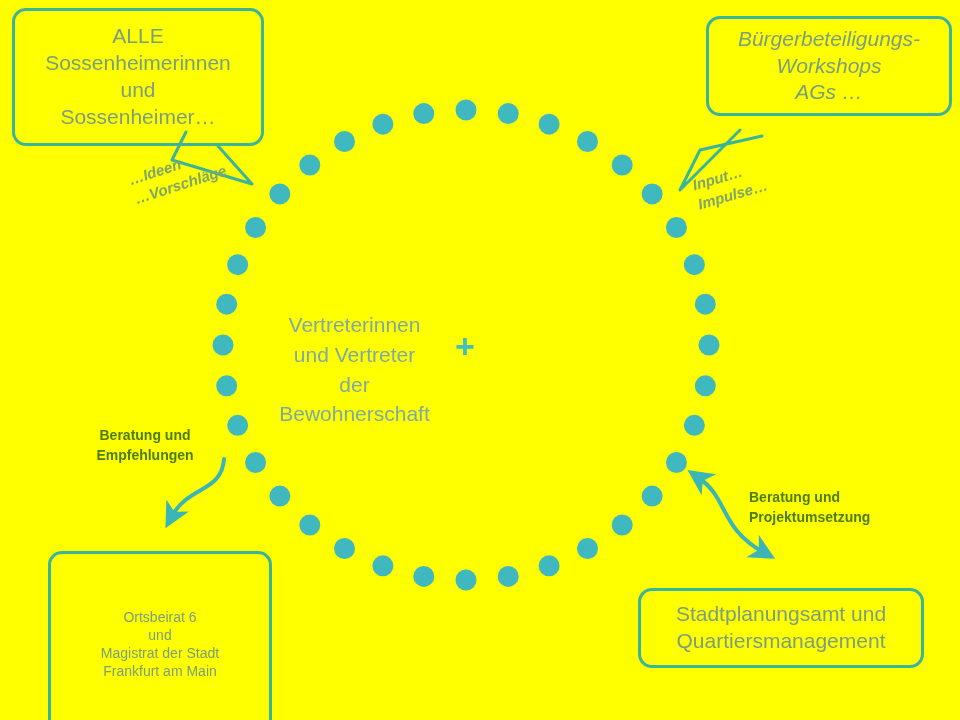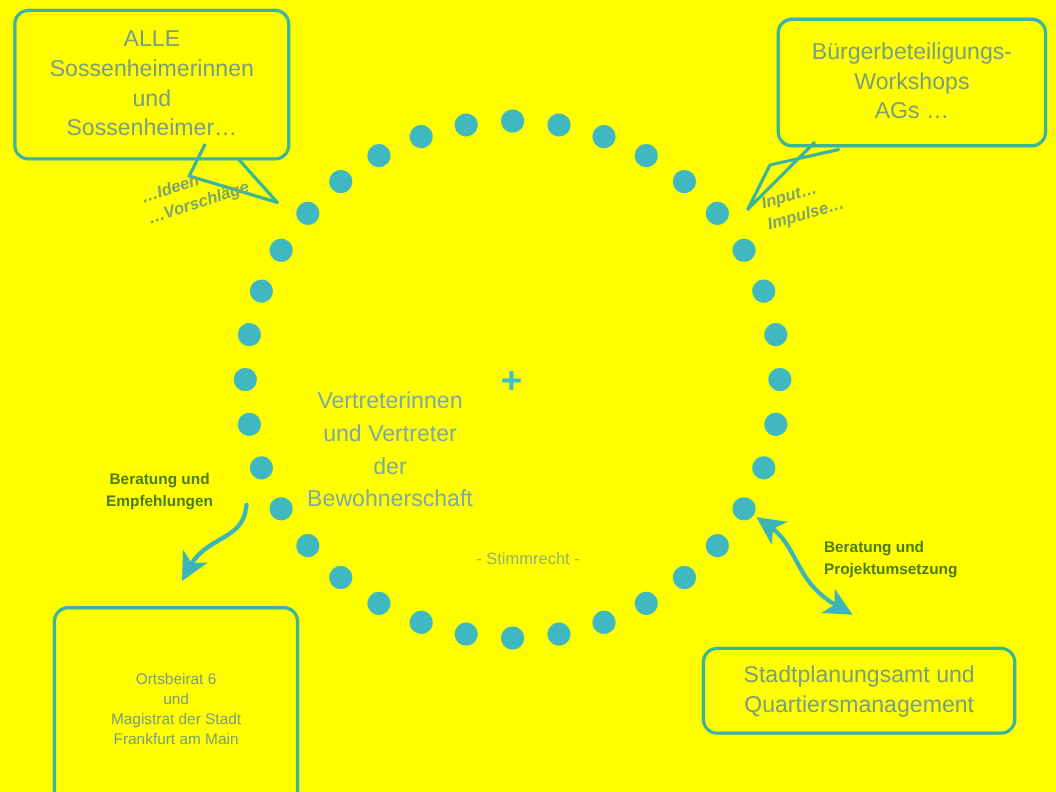--- a/index.html
+++ b/index.html
@@ -39,22 +39,23 @@
     text-align: center;
     color: #7A9E7E;
     line-height: 1.28;
     white-space: pre-line;
   }
   #box-alle {
     left: 12px; top: 8px; width: 252px; height: 138px;
     font-size: 21px;
   }
   #box-buerger {
-    left: 706px; top: 16px; width: 246px; height: 118px;
-    font-size: 21px;
+    left: 706px; top: 16px; width: 246px; height: 100px;
+    font-size: 21px;
+    font-style: italic;
   }
   #box-ortsbeirat {
     left: 48px; top: 551px; width: 224px; height: 188px;
     font-size: 14px;
   }
   #box-stadt {
     left: 638px; top: 588px; width: 286px; height: 80px;
     font-size: 21px;
   }
   .center-title {
@@ -67,21 +68,20 @@
     letter-spacing: 6px;
     color: #3FB3C4;
   }
   .col-text {
     position: absolute;
     text-align: center;
     font-size: 21px;
     color: #7FA9A4;
     line-height: 1.42;
     white-space: pre-line;
-    margin-top: 40px;
   }
   #col-left {
     left: 263px; top: 310px; width: 183px;
   }
   #col-right {
     left: 484px; top: 310px; width: 183px;
   }
   .plus-sign {
     position: absolute;
     left: 446px; top: 329px;
@@ -203,21 +203,20 @@
 
 
   <div class="col-text" id="col-left">Vertreterinnen
 und Vertreter
 der
 Bewohnerschaft</div>
 
   <div class="plus-sign">+</div>
 
 
-  <div id="stimmrecht">- Stimmrecht -</div>
 
   <div class="callout-box" id="box-alle">ALLE
 Sossenheimerinnen
 und
 Sossenheimer…</div>
 
   <div class="callout-box" id="box-buerger">Bürgerbeteiligungs-
 Workshops
 AGs …</div>
 

